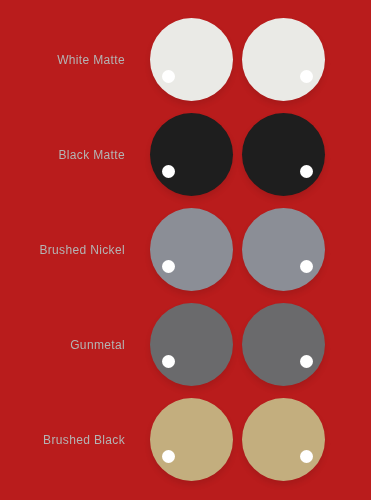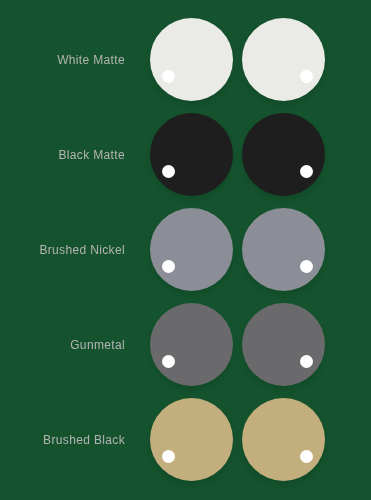--- a/index.html
+++ b/index.html
@@ -57,21 +57,21 @@
     border-radius: 50%;
     background: #ffffff;
     top: 52px;
   }
   .disc-wrap.left  .disc-hole { left: 12px; }
   .disc-wrap.right .disc-hole { left: 58px; }
 </style>
 </head>
 <body>
 
-<div id="swatch-page" style="background: #14532d; width: 371px; height: 500px;">
+<div id="swatch-page" style="background: #b91c1c; width: 371px; height: 500px;">
 
   <div class="finish-row" style="top: 12px;">
     <div class="finish-label" style="color: rgb(180, 180, 180);">White Matte</div>
     <div class="disc-wrap left">
       <div class="disc" style="background: rgb(234, 234, 230);"></div>
       <div class="disc-hole" style="background: rgb(255, 255, 255);"></div>
     </div>
     <div class="disc-wrap right">
       <div class="disc" style="background: rgb(234, 234, 230);"></div>
       <div class="disc-hole" style="background: rgb(255, 255, 255);"></div>

